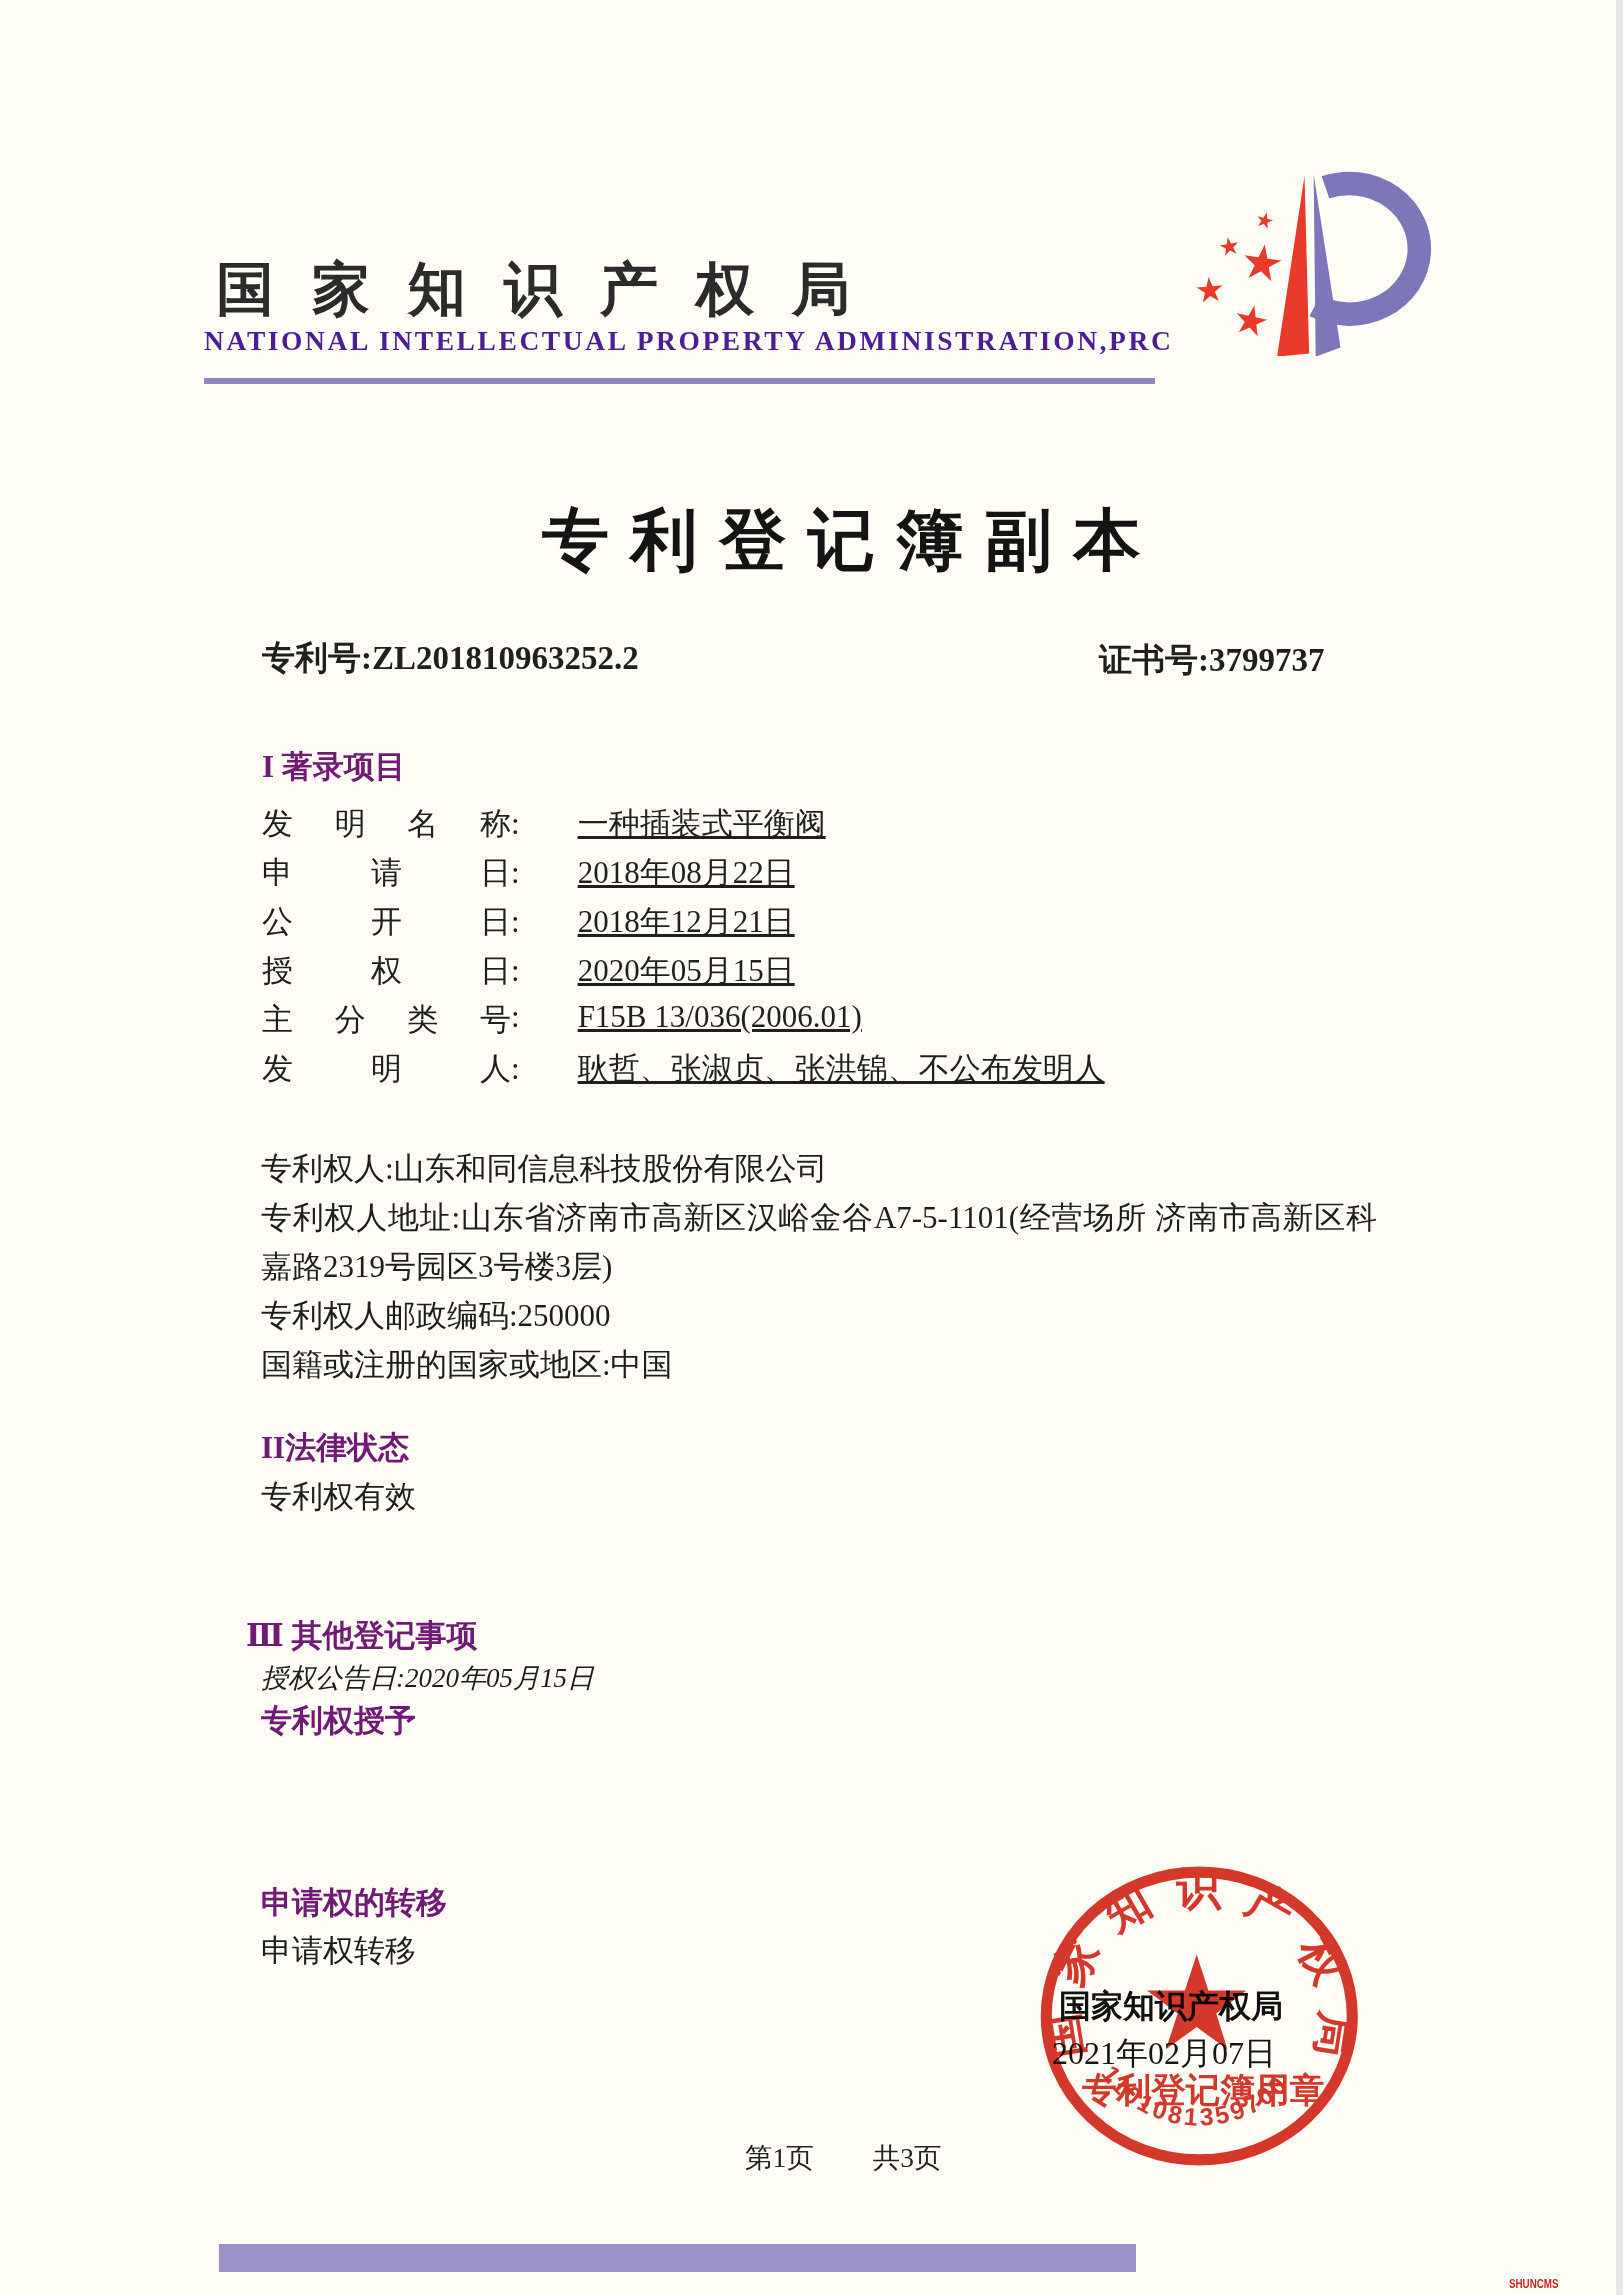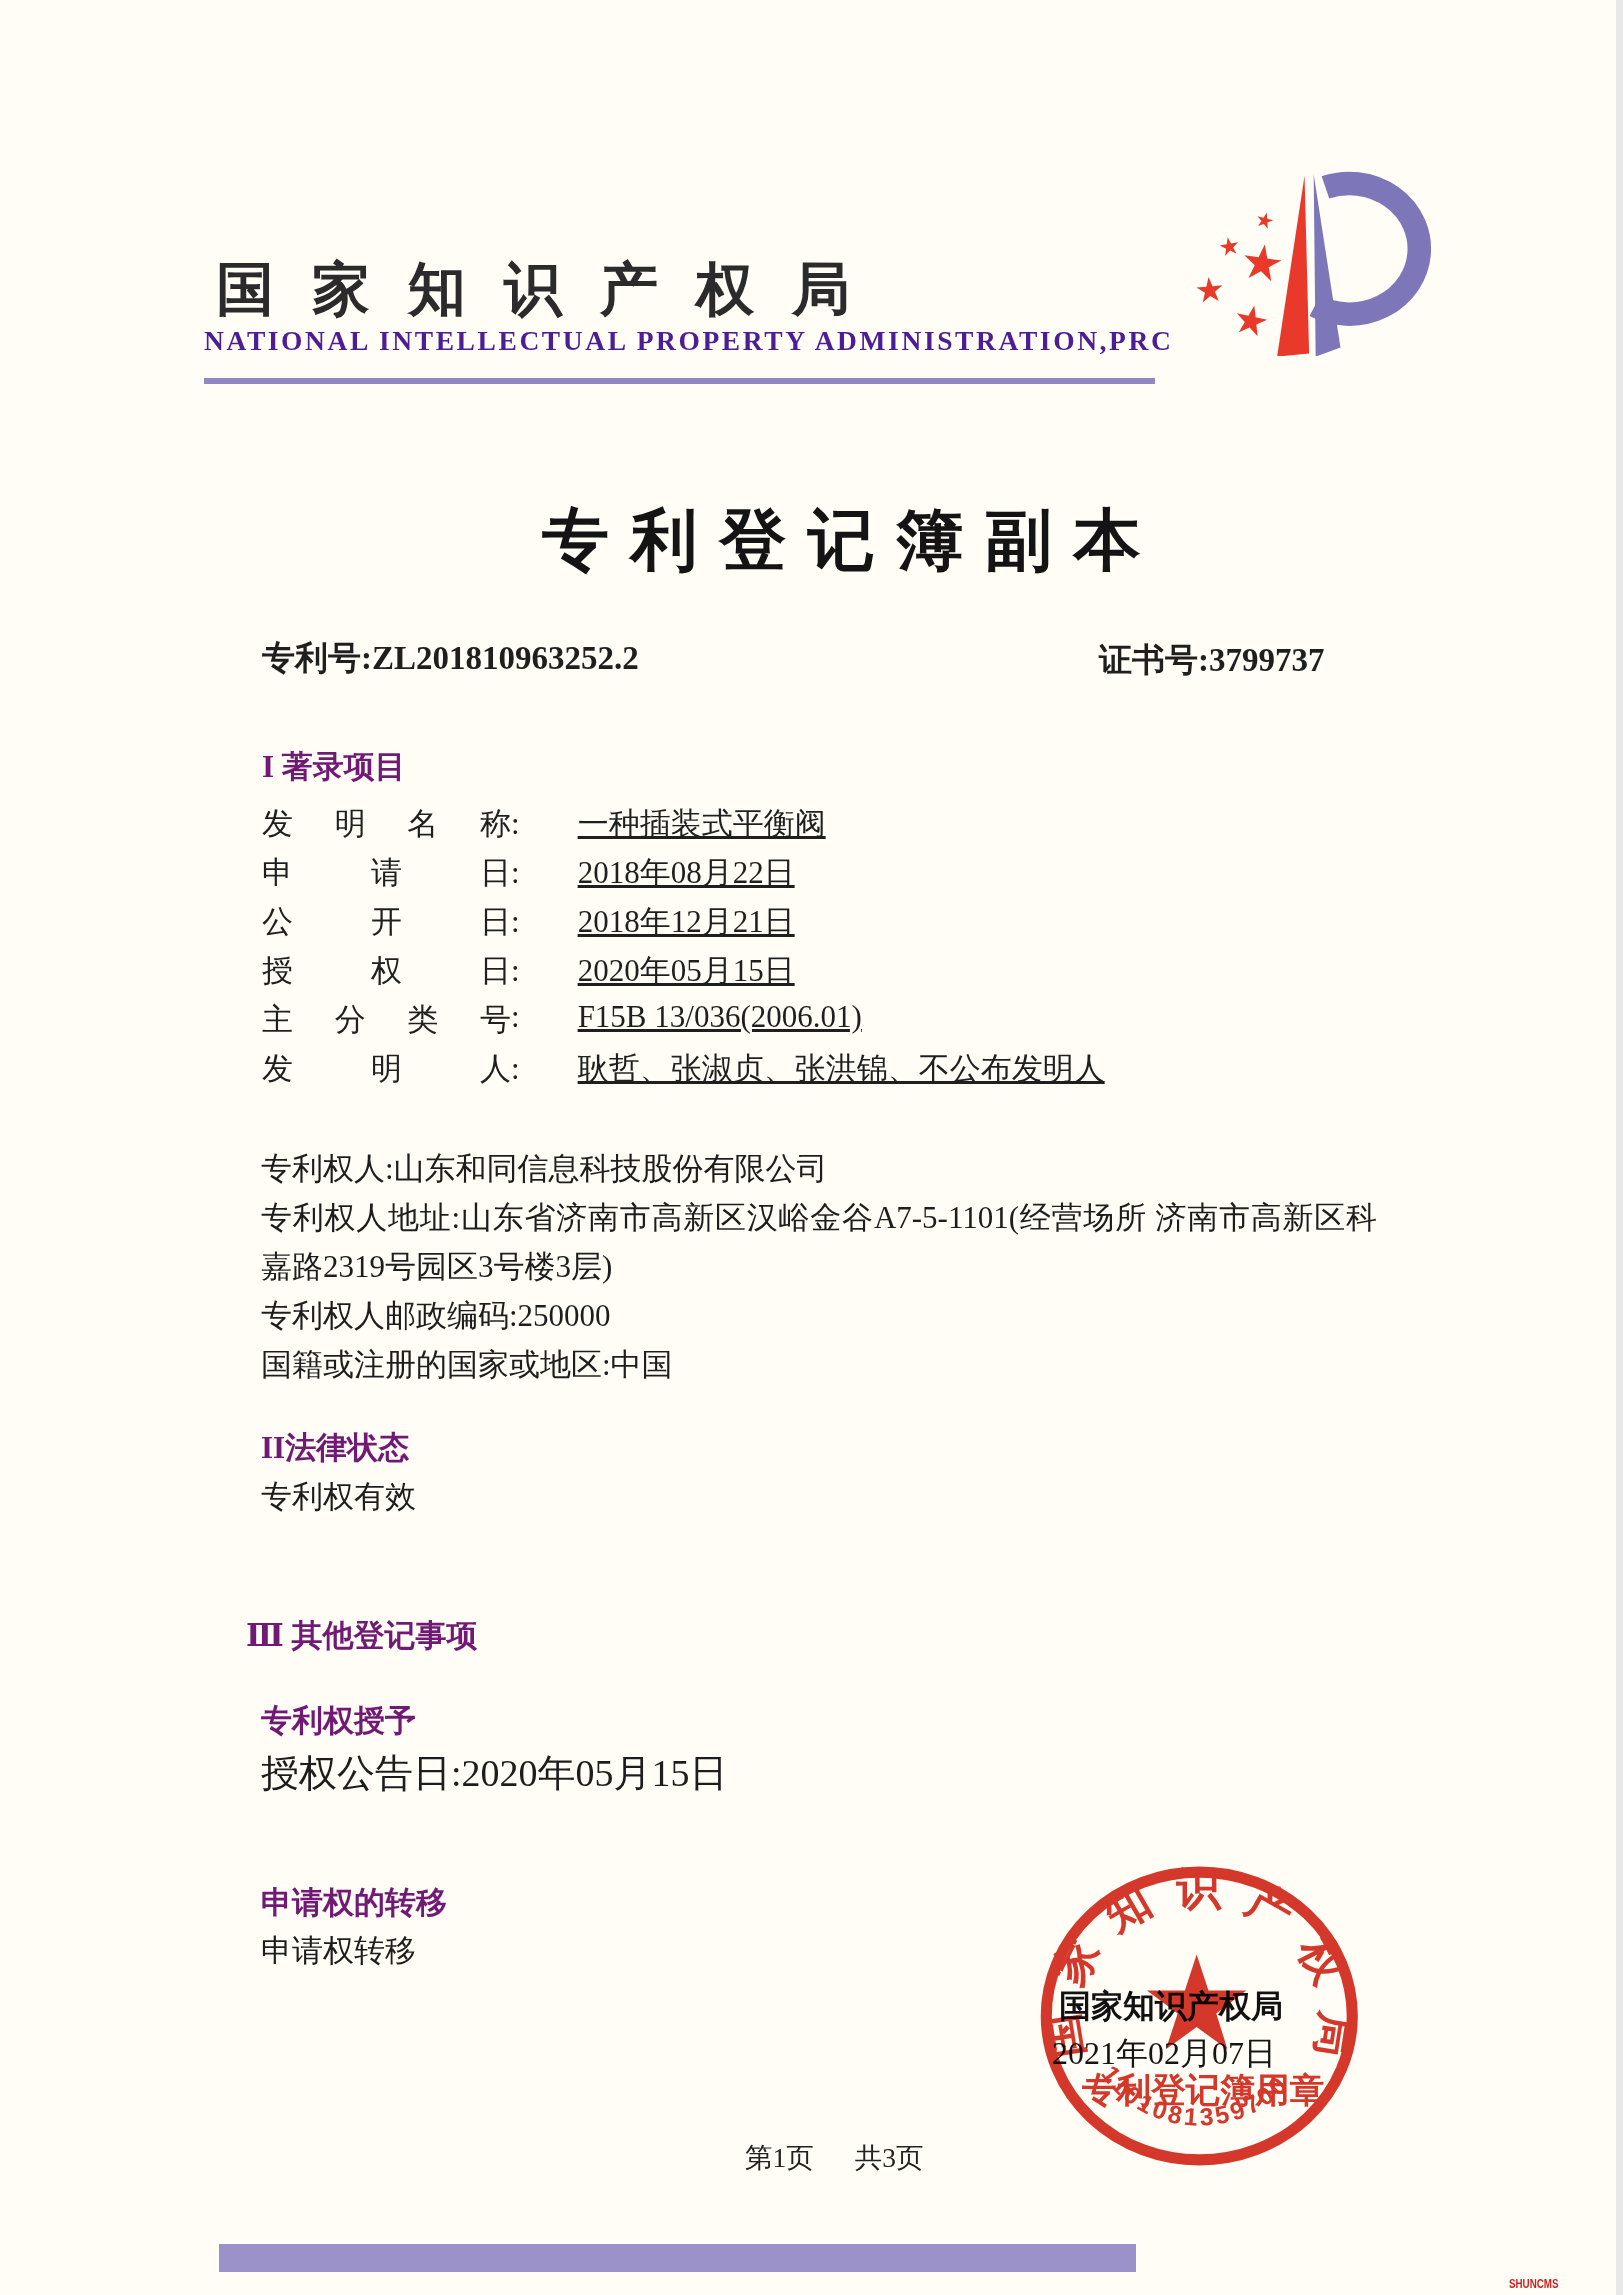--- a/index.html
+++ b/index.html
@@ -54,36 +54,36 @@
   .rvalue{display:inline-block;margin-left:58px;text-decoration:underline;}
   .holder{
     left:261px;top:1144px;width:1116px;
     font-size:31px;line-height:49px;color:#1d1d1d;
     text-align:justify;
   }
   .h-legal{left:261px;top:1427px;font-size:31px;}
   .legal-status{left:261px;top:1476px;font-size:31px;}
   .h-other{left:246px;top:1615px;font-size:31px;}
   .h-grant{left:261px;top:1700px;font-size:31px;}
-  .grant-line{left:261px;top:1748px;font-size:38px;}
+  .grant-line{left:261px;top:1660px;font-size:27px;font-style:italic;}
   .h-transfer{left:261px;top:1882px;font-size:31px;}
   .transfer-line{left:261px;top:1930px;font-size:31px;}
   .body-line{white-space:nowrap;color:#1d1d1d;}
   .sig-org{
     left:1059px;top:1985px;
     font-size:32px;font-weight:700;white-space:nowrap;color:#111;
   }
   .sig-date{
     left:1052px;top:2032px;
     font-size:32px;white-space:nowrap;color:#151515;
   }
   .footer{
     left:745px;top:2140px;font-size:27.5px;white-space:nowrap;color:#222;
   }
-  .footer .gap{margin-left:41px;}
+  .footer .gap{margin-left:59px;}
   .bottom-bar{
     left:219px;top:2244px;width:917px;height:27.5px;
     background:#9a92c8;
   }
   .watermark{
     left:1509px;top:2278px;
     font-size:9.8px;font-weight:700;color:#cc2222;
     font-family:"Liberation Sans","DejaVu Sans",sans-serif;
     transform:scaleY(1.3);white-space:nowrap;
   }

